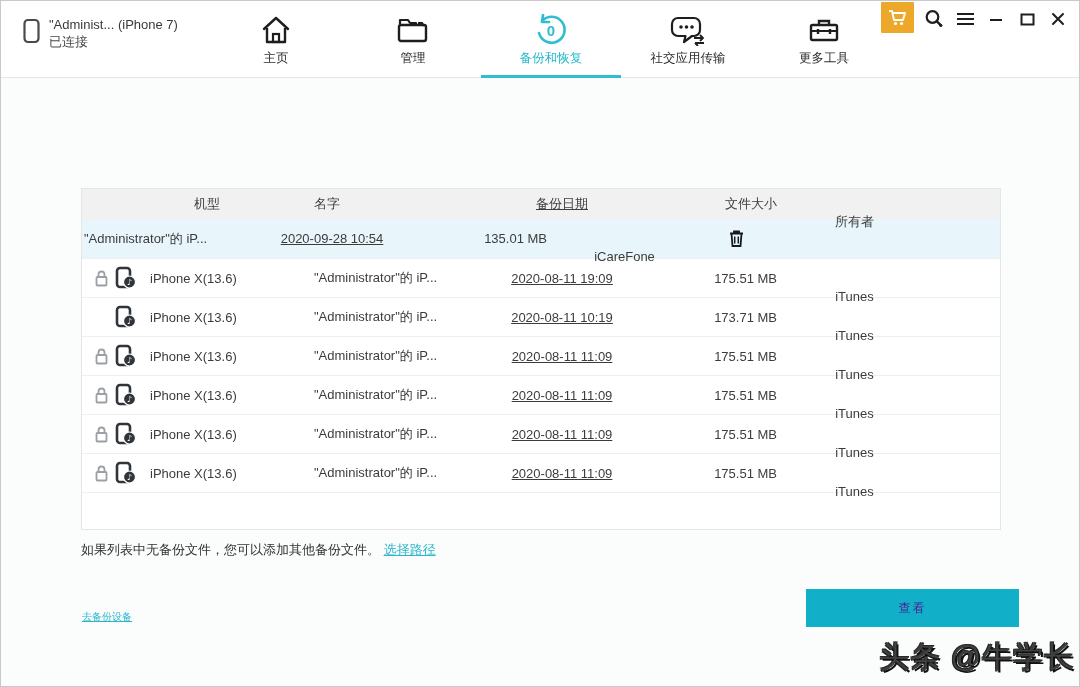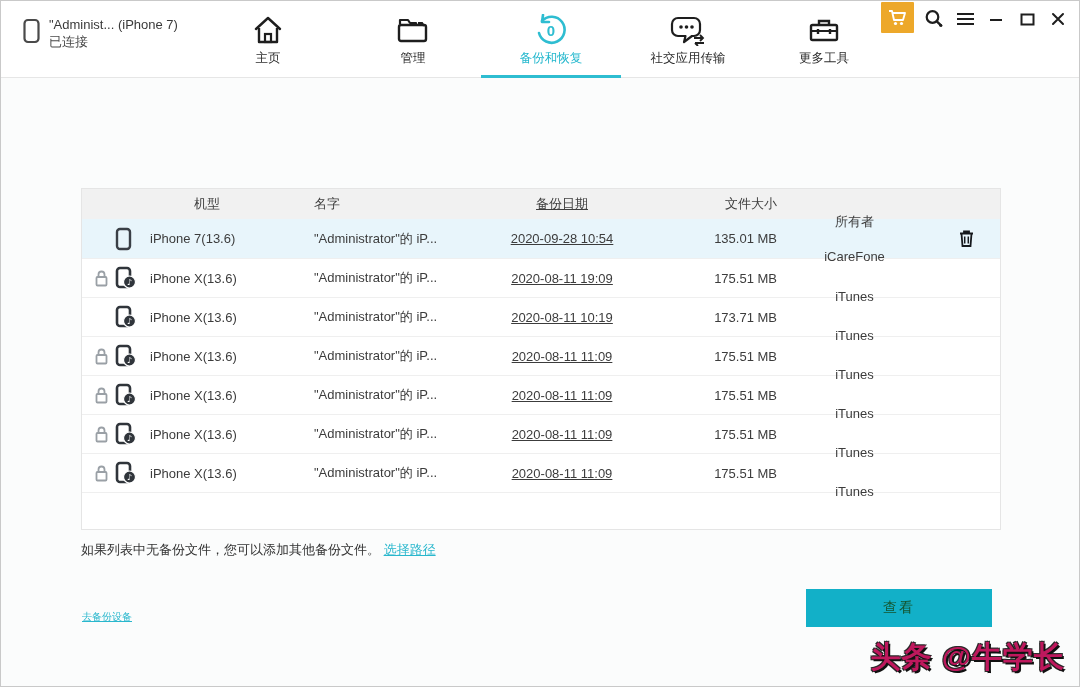--- a/index.html
+++ b/index.html
@@ -42,24 +42,24 @@
   .c-action { width:68px; display:flex; justify-content:center; }
   .thead .c-model { padding-left:112px; }
 
   .lockwrap { width:20px; display:flex; }
   .phonewrap { width:28px; display:flex; }
   .modeltext { margin-left:7px; }
 
   .note { position:absolute; left:80px; top:462px; font-size:13px; color:#333; }
   .link { color:#29b7cd; text-decoration:underline; cursor:pointer;margin-top:14px; }
   .backup-link { position:absolute; left:81px; top:517px; font-size:10px; }
-  .view-btn { position:absolute; left:805px; top:510px; width:186px; height:38px; background:#12b0c8; color:#14532d;
-              border:none; font-size:14px; font-family:inherit; letter-spacing:2px; cursor:pointer; }
-
-  .watermark { position:absolute; right:14px; bottom:8px; font-size:30px; font-weight:bold; color:#be185d; letter-spacing:1px;
+  .view-btn { position:absolute; left:805px; top:510px; width:213px; height:38px; background:#12b0c8; color:#4c1d95;
+              border:none; font-size:12px; font-family:inherit; letter-spacing:2px; cursor:pointer; }
+
+  .watermark { position:absolute; right:4px; bottom:8px; font-size:30px; font-weight:normal; color:#404040; letter-spacing:1px;
                text-shadow:2px 2px 0 #111, -1px -1px 0 #2a2a2a, 1px -1px 0 #2a2a2a, -1px 1px 0 #2a2a2a; }
   svg { display:block; }
 </style>
 </head>
 <body>
 
 <div class="window">
 
   <header class="titlebar">
 
@@ -68,21 +68,21 @@
         <svg width="17" height="30" viewBox="0 0 17 30">
             <rect x="1.5" y="4" width="14" height="22" rx="3.5" fill="none" stroke="#4a4a4a" stroke-width="2.2"></rect>
           </svg>
       </span>
       <div class="device-text">
         <div>"Administ... (iPhone 7)</div>
         <div class="device-status">已连接</div>
       </div>
     </div>
 
-    <div class="tab" style="left:227px;width:80px;">
+    <div class="tab" style="left:235px;width:80px;">
       <span class="ticon">
         <svg width="32" height="30" viewBox="0 0 32 30">
             <path d="M4 14 L16 3 L28 14" fill="none" stroke="#1e1e1e" stroke-width="2.4" stroke-linecap="round" stroke-linejoin="round"></path>
             <path d="M7 13 V27 H25 V13" fill="none" stroke="#1e1e1e" stroke-width="2.4" stroke-linejoin="round"></path>
             <rect x="13" y="19" width="6" height="8" fill="none" stroke="#1e1e1e" stroke-width="2.2"></rect>
           </svg>
       </span>
       <span class="tlabel">主页</span>
     </div>
 
@@ -178,29 +178,20 @@
       <div class="trow thead">
         <div class="c-model">机型</div>
         <div class="c-name">名字</div>
         <div class="c-date">备份日期</div>
         <div class="c-size">文件大小</div>
         <div class="c-owner">所有者</div>
         <div class="c-action"></div>
       </div>
 
       <div class="trow drow selected">
-        <div class="c-model">
-          <span class="lockwrap"></span>
-          <span class="phonewrap">
-            <svg width="17" height="24" viewBox="0 0 17 24">
-                <rect x="2" y="2" width="13" height="20" rx="3" fill="none" stroke="#3a3f46" stroke-width="2.4"></rect>
-              </svg>
-          </span>
-          <span class="modeltext">iPhone 7(13.6)</span>
-        </div>
         <div class="c-name">"Administrator"的 iP...</div>
         <div class="c-date">2020-09-28 10:54</div>
         <div class="c-size">135.01 MB</div>
         <div class="c-owner">iCareFone</div>
         <div class="c-action">
           <span>
             <svg width="15" height="17" viewBox="0 0 15 17">
                 <path d="M1 3.5 h13 M5 3.5 V1.5 h5 v2" fill="none" stroke="#16191d" stroke-width="1.8"></path>
                 <path d="M2.5 3.5 l1 12.5 h8 l1-12.5" fill="none" stroke="#16191d" stroke-width="1.8"></path>
                 <path d="M5.7 6.5 v7 M9.3 6.5 v7" stroke="#16191d" stroke-width="1.5"></path>

